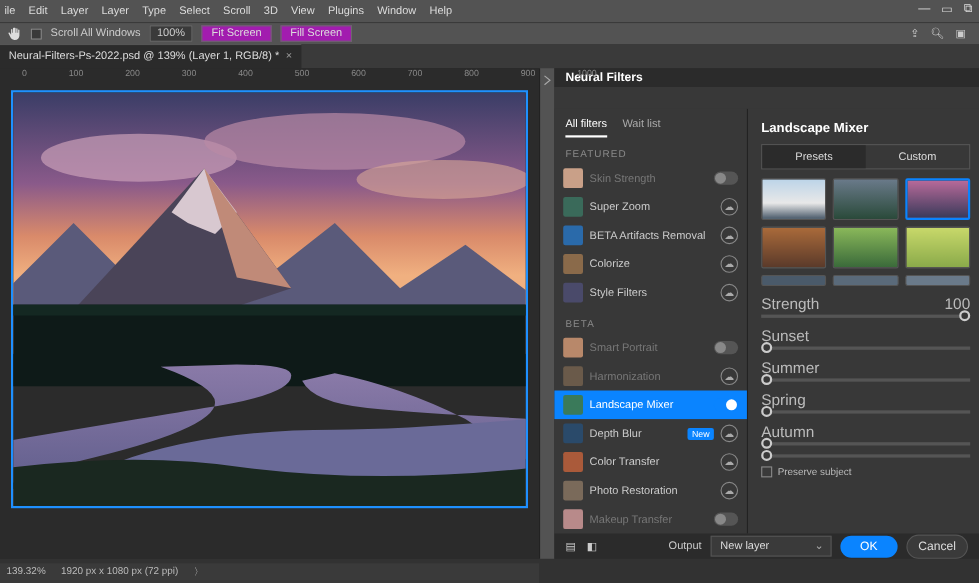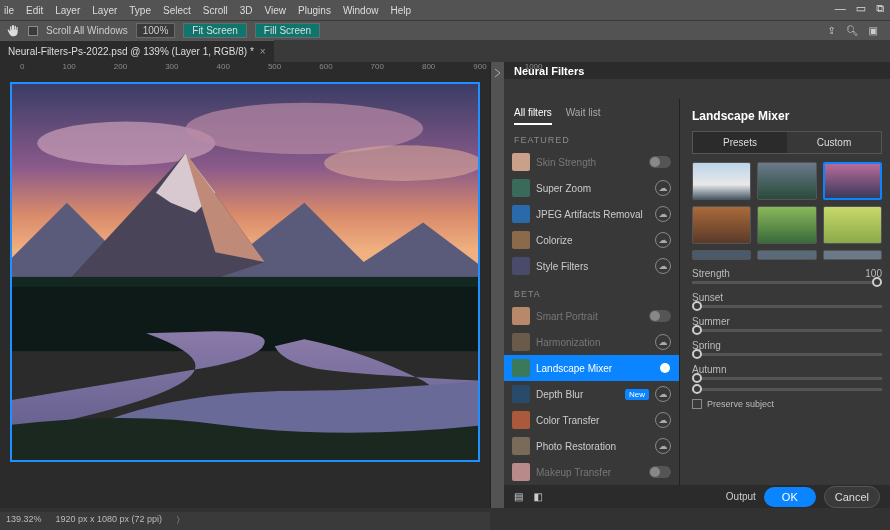--- a/index.html
+++ b/index.html
@@ -9,21 +9,21 @@
   .menubar { height: 20px; background: #535353; display: flex; align-items: center; padding: 0 4px; gap: 12px; }
   .menubar span { color: #ddd; cursor: default; }
   .win-controls { position: absolute; right: 6px; top: 2px; display: flex; gap: 10px; color: #ddd; }
   .win-controls span { font-size: 11px; }
 
   
   .optbar { height: 20px; background: #535353; display: flex; align-items: center; padding: 0 6px; gap: 8px; border-top: 1px solid #3a3a3a; }
   .hand-icon { display:inline-flex; width:14px; height:14px; }
   .cb { width: 10px; height: 10px; border: 1px solid #8a8a8a; background: #3a3a3a; display:inline-block; }
   .zoom-box { background: #3a3a3a; border: 1px solid #6a6a6a; padding: 1px 6px; }
-  .opt-btn { background: #0f766e; border: 1px solid #6a6a6a; padding: 1px 8px; color: #ddd; text-align: center; }
+  .opt-btn { background: #a21caf; border: 1px solid #6a6a6a; padding: 1px 8px; color: #ddd; text-align: center; }
   .opt-right { margin-left: auto; display:flex; gap:10px; padding-right:6px; }
 
   
   .tabbar { height: 22px; background: #3a3a3a; display:flex; align-items:flex-end; }
   .doc-tab { height: 22px; background: #2b2b2b; border-top: 1px solid #555; padding: 3px 8px; color: #ddd; display:flex; align-items:center; gap:6px; }
   .doc-tab .x { color: #999; }
 
   
   .workspace { display:flex; height: calc(100% - 20px - 24px - 22px - 18px); }
   .canvas-area { width: 490px; background: #2b2b2b; padding: 14px 10px 10px 10px; position:relative; }
@@ -59,21 +59,21 @@
   .settings-col { flex:1; background:#383838; padding:10px 8px 10px 12px; display:flex; flex-direction:column; gap:8px; overflow:hidden; }
   .settings-title { color:#fff; font-size:12px; font-weight:600; }
   .preset-tabs { display:flex; border:1px solid #555; }
   .preset-tab { flex:1; text-align:center; padding:5px 0; color:#ddd; font-size:10px; }
   .preset-tab.active { background:#2b2b2b; }
   .preset-grid { display:grid; grid-template-columns:repeat(3, 1fr); gap:6px; }
   .preset { height:38px; border:1px solid #555; border-radius:2px; overflow:hidden; }
   .preset.selected { border:2px solid #0a84ff; }
   .preset.half { height:10px; }
   .slider-row { display:flex; flex-direction:column; gap:2px; }
-  .slider-head { display:flex; justify-content:space-between; color:#bbb; font-size:10px;text-align:right; }
+  .slider-head { display:flex; justify-content:space-between; color:#bbb; font-size:14px;text-align:right; }
   .track { height:3px; background:#555; position:relative; }
   .knob { position:absolute; top:-4px; width:10px; height:10px; border-radius:50%; border:2px solid #ccc; background:#383838; }
   .cb-row { display:flex; align-items:center; gap:5px; color:#bbb; font-size:9px; }
 
   
   .botbar { height:32px; background:#2b2b2b; display:flex; align-items:center; padding:0 10px; gap:10px; position:relative; }
   .botbar .left-icons { display:flex; gap:10px; }
   .output-sel { margin-left:auto; display:flex; align-items:center; gap:8px; }
   .dropdown { background:#3a3a3a; border:1px solid #555; padding:3px 20px 3px 8px; color:#ddd; position:relative; min-width:110px; font-size:10px;}
   .dropdown::after { content:"⌄"; position:absolute; right:6px; top:2px; color:#aaa; }
@@ -207,21 +207,21 @@
           <span class="name">Skin Strength</span>
           <span class="toggle"></span>
         </div>
         <div class="filter-row">
           <span class="thumb" style="background:#3a6a5a"></span>
           <span class="name">Super Zoom</span>
           <span class="dlbtn">☁</span>
         </div>
         <div class="filter-row">
           <span class="thumb" style="background:#2a6aaa"></span>
-          <span class="name">JPEG Artifacts Removal</span>
+          <span class="name">BETA Artifacts Removal</span>
           <span class="dlbtn">☁</span>
         </div>
         <div class="filter-row">
           <span class="thumb" style="background:#8a6a4a"></span>
           <span class="name">Colorize</span>
           <span class="dlbtn">☁</span>
         </div>
         <div class="filter-row">
           <span class="thumb" style="background:#4a4a6a"></span>
           <span class="name">Style Filters</span>
@@ -342,20 +342,21 @@
 
     </div>
 
     <div class="botbar">
       <div class="left-icons">
         <span>▤</span>
         <span>◧</span>
       </div>
       <div class="output-sel">
         <span>Output</span>
+        <div class="dropdown">New layer</div>
         <button class="ok-btn">OK</button>
         <button class="cancel-btn">Cancel</button>
       </div>
     </div>
   </div>
 </div>
 
 <div class="status">
   <span>139.32%</span>
   <span>1920 px x 1080 px (72 ppi)</span>

